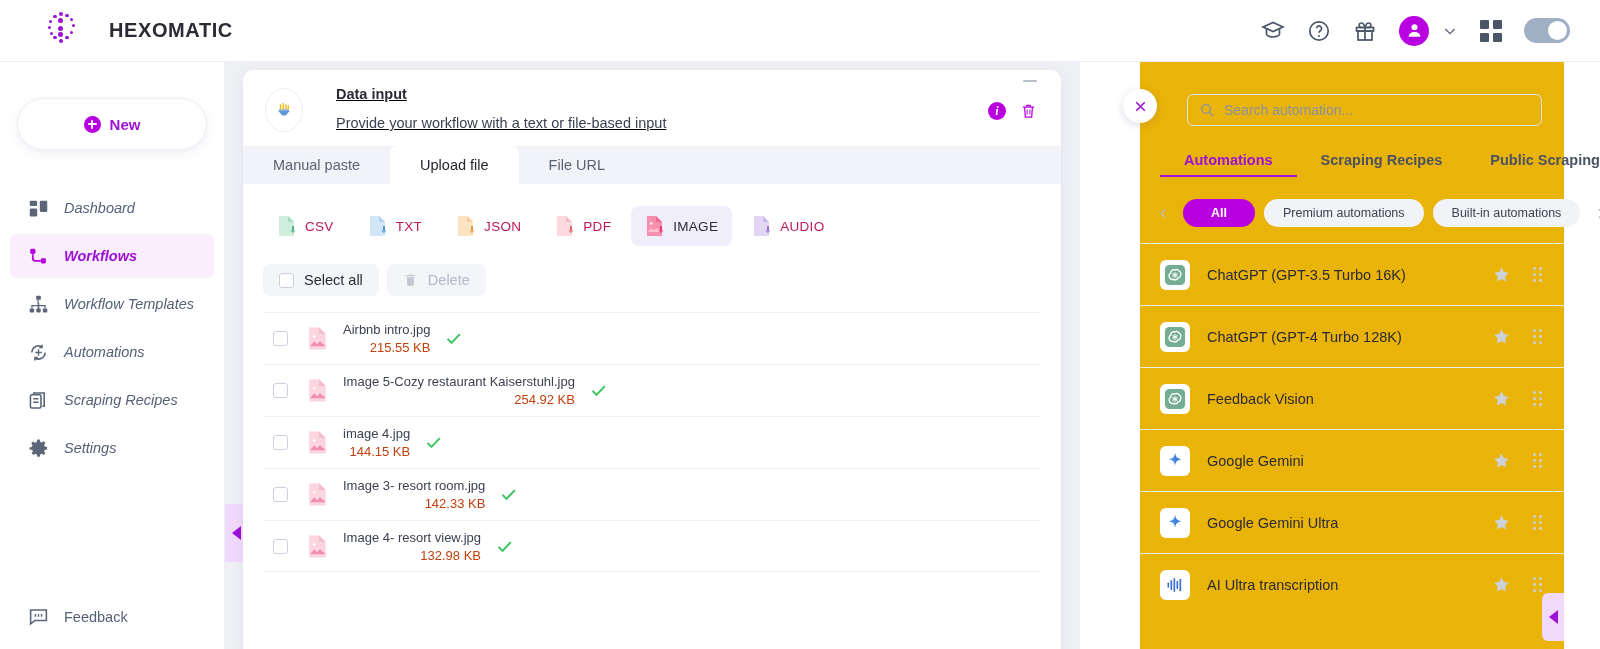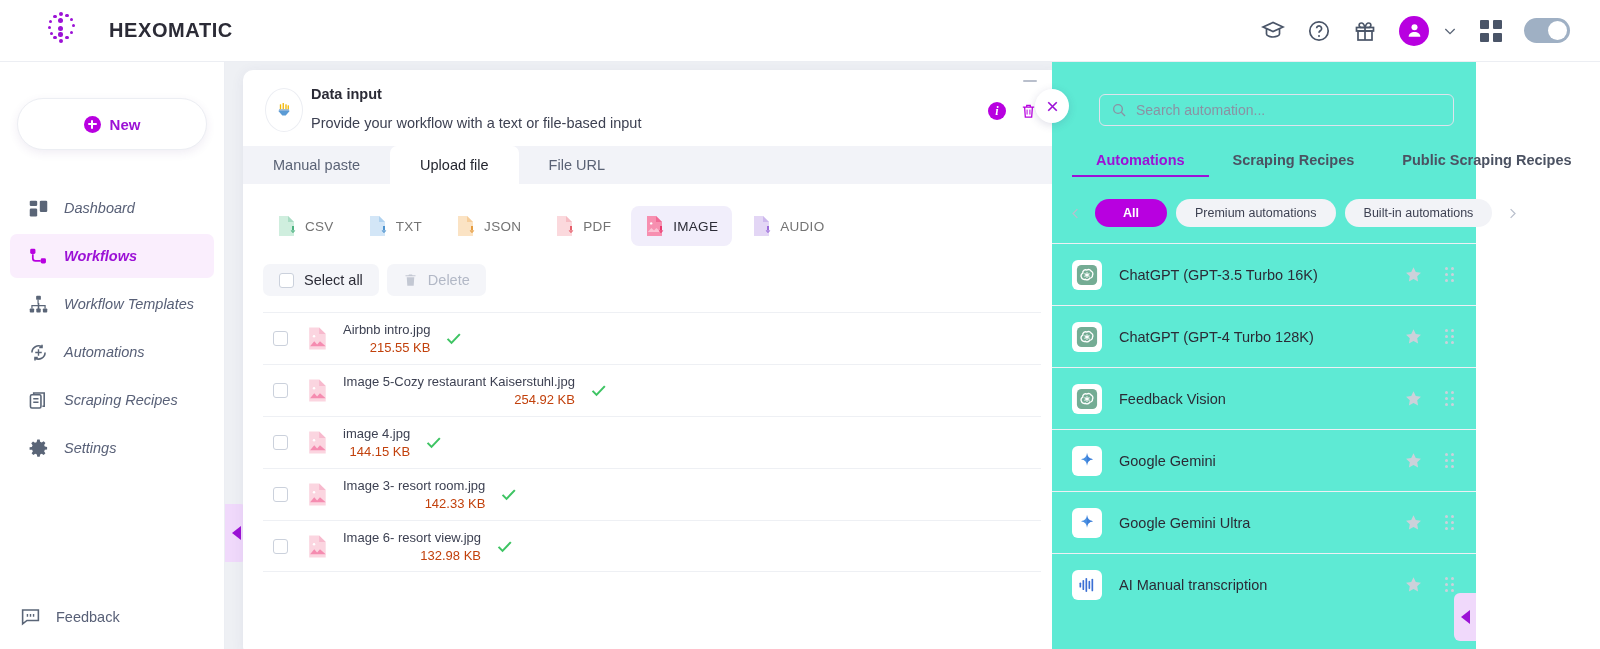--- a/index.html
+++ b/index.html
@@ -71,21 +71,21 @@
   .nav { margin-top: 36px; font-style: italic; }
   .nav-item {
     display: flex; align-items: center; gap: 15px; height: 44px;
     padding-left: 18px; margin: 4px 10px; border-radius: 7px;
     cursor: pointer; color: #586077; font-size: 14.5px;
   }
   .nav-item.active { background: #faeefd; color: #9c12d6; font-weight: bold; }
   .nav-ico { width: 21px; height: 21px; flex: none; display: block; }
   .feedback {
     position: absolute; bottom: 22px; left: 0; width: 225px;
-    display: flex; align-items: center; gap: 15px; padding-left: 20px;
+    display: flex; align-items: center; gap: 15px; padding-left: 28px;
     color: #586077; font-size: 14.5px; cursor: pointer;
   }
 
   
   .canvas {
     position: absolute; top: 62px; left: 225px; width: 855px; height: 587px;
     background: #eef0f4; overflow: hidden;
   }
   .collapse-tab {
     position: absolute; left: 0; top: 442px; width: 22px; height: 58px;
@@ -101,21 +101,21 @@
     position: absolute; left: 18px; top: 8px; width: 818px; height: 586px;
     background: #fff; border-radius: 10px; box-shadow: 0 2px 14px rgba(60,60,110,.07);
     overflow: hidden;
   }
   .card-head { position: relative; height: 76px; padding: 16px 22px 0 22px; display: flex; }
   .node-badge {
     width: 38px; height: 44px; border-radius: 50%; background: #fff;
     border: 1px solid #eceef3; flex: none; margin-top: 2px;
     display: flex; align-items: center; justify-content: center;
   }
-  .node-texts { margin-left: 8px; }
+  .node-texts { margin-left: 33px; text-decoration: underline; }
   .node-title { font-size: 14.5px; font-weight: bold; color: #2b2b36; }
   .node-sub { font-size: 14.5px; color: #3d4152; margin-top: 13px; }
   .card-actions {
     position: absolute; right: 24px; top: 32px;
     display: flex; align-items: center; gap: 14px;
   }
   .minimize {
     position: absolute; right: 24px; top: 10px;
     width: 14px; height: 2px; background: #b9bfcc; border-radius: 1px; cursor: pointer;
   }
@@ -136,21 +136,21 @@
   }
   .tab.active {
     background: #fff; color: #24262f; border-radius: 7px 7px 0 0;
   }
   .tab-panel { padding: 22px 20px 0 20px; }
 
   .ftypes { display: flex; gap: 6px; align-items: center; }
   .ftype {
     display: flex; align-items: center; gap: 8px; padding: 9px 14px;
     border-radius: 8px; cursor: pointer; font-size: 13.5px;
-    color: #737373; letter-spacing: .3px;
+    color: #be185d; letter-spacing: .3px;
   }
   .ftype.active { background: #f1eefb; color: #2b2b36; }
   .fileglyph { width: 20px; height: 22px; flex: none; display: block; }
 
   .listops { display: flex; gap: 8px; margin-top: 18px; }
   .op {
     display: flex; align-items: center; gap: 10px; padding: 8px 16px;
     background: #f4f5f9; border-radius: 7px; font-size: 14.5px;
     color: #2b2b36; cursor: pointer;
   }
@@ -168,22 +168,22 @@
   }
   .filerow:last-child { border-bottom: 1px solid #eef0f4; }
   .img-glyph { width: 22px; height: 25px; margin-left: 19px; flex: none; display: block; }
   .fmeta { margin-left: 14px; }
   .fname { font-size: 13px; color: #3d4152; }
   .fsize { font-size: 13px; color: #c2410c; margin-top: 3px; }
   .check { width: 19px; height: 19px; color: #3ec463; margin-left: 14px; flex: none; }
 
   
   .rpanel {
-    position: absolute; top: 62px; left: 1052px; width: 424px; height: 587px;
-    background: #5eead4; z-index: 25;
+    position: absolute; top: 62px; left: 1140px; width: 424px; height: 587px;
+    background: #eab308; z-index: 25;
   }
   .close-fab {
     position: absolute; left: -17px; top: 27px; width: 34px; height: 34px;
     border-radius: 50%; background: #fff; box-shadow: 0 2px 9px rgba(60,60,110,.17);
     display: flex; align-items: center; justify-content: center;
     color: #9c12d6; cursor: pointer; z-index: 5;
   }
   .search-wrap {
     margin: 32px 22px 0 47px; height: 32px; border: 1px solid #dfe3ec;
     border-radius: 6px; display: flex; align-items: center; padding: 0 11px; gap: 9px;
@@ -545,21 +545,21 @@
             </div>
             <div class="filerow">
               <span class="cbox"></span>
               <svg class="img-glyph" viewBox="0 0 20 22">
                 <path d="M2 1h9l6 6v14H2z" fill="#fbd5e0"></path>
                 <path d="M11 1l6 6h-6z" fill="#f7b9cd"></path>
                 <circle cx="6.4" cy="9" r="1.1" fill="#fff"></circle>
                 <path d="M2.8 18l3.8-4.4 2.6 2.8 2.6-3L17 18z" fill="#f58cb0"></path>
               </svg>
               <span class="fmeta">
-                <span class="fname" style="display: block;">Image 6- resort view.jpg</span>
+                <span class="fname" style="display: block;">Image 4- resort view.jpg</span>
                 <span class="fsize" style="display: block;">132.98 KB</span>
               </span>
               <svg class="check" viewBox="0 0 24 24" fill="none" stroke="currentColor" stroke-width="2.6">
                 <path d="M4.5 12.5l5 5L20 6.5"></path>
               </svg>
             </div>
           </div>
       </div>
     </div>
 
@@ -716,21 +716,21 @@
             <svg width="22" height="20" viewBox="0 0 24 24">
               <g fill="#3b6fd4">
                 <rect x="3" y="9" width="2" height="6" rx="1"></rect>
                 <rect x="6.6" y="6" width="2" height="12" rx="1"></rect>
                 <rect x="10.2" y="3.5" width="2" height="17" rx="1"></rect>
                 <rect x="13.8" y="7" width="2" height="10" rx="1"></rect>
                 <rect x="17.4" y="4.5" width="2" height="15" rx="1"></rect>
               </g>
             </svg>
           </span>
-          <span class="auto-label">AI Manual transcription</span>
+          <span class="auto-label">AI Ultra transcription</span>
           <svg class="star" viewBox="0 0 24 24" fill="currentColor">
             <path d="M12 2.8l2.9 5.9 6.5.95-4.7 4.6 1.1 6.5-5.8-3.05L6.2 20.75l1.1-6.5-4.7-4.6 6.5-.95z"></path>
           </svg>
           <span class="drag">
             <span></span>
             <span></span>
             <span></span>
             <span></span>
             <span></span>
             <span></span>

